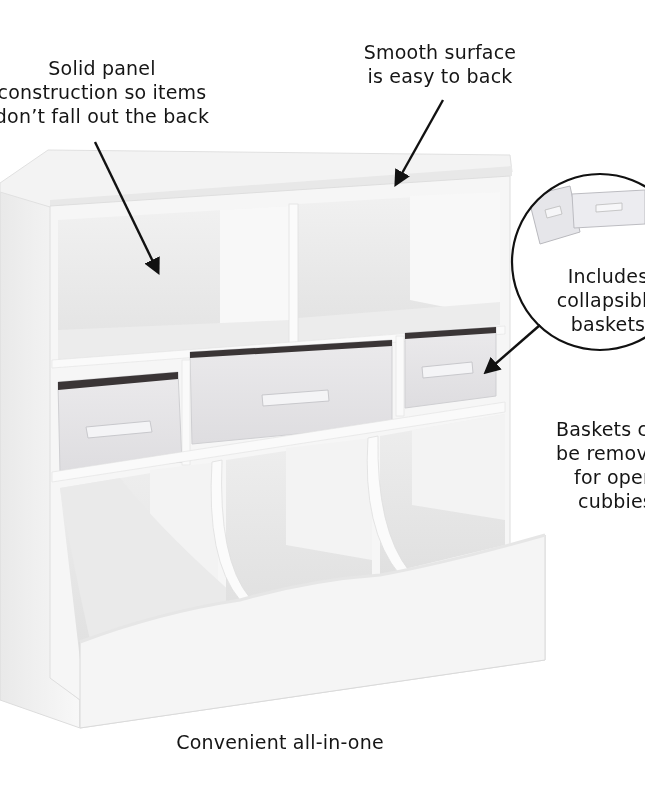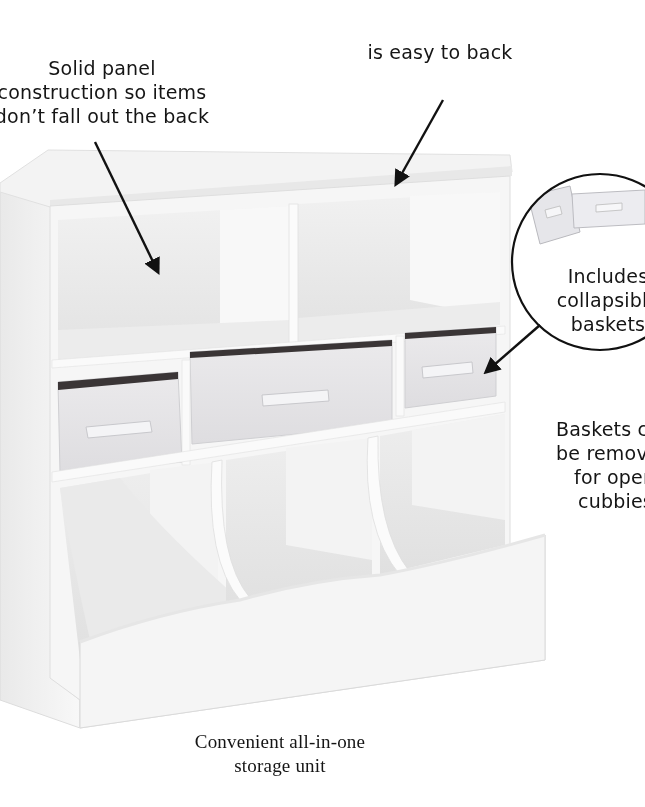--- a/index.html
+++ b/index.html
@@ -118,32 +118,32 @@
   <line x1="540" y1="325" x2="486" y2="372" stroke="#111" stroke-width="2.4" marker-end="url(#arrowHead)"></line>
 </svg>
 
 <div class="callout" style="left:-28px; top:56px; width:260px;">
   <span>Solid panel</span>
   <span>construction so items</span>
   <span>don’t fall out the back</span>
 </div>
 
 <div class="callout" style="left:335px; top:40px; width:210px;">
+  <span>Smooth surface</span>
   <span>is easy to back</span>
 </div>
 
 <div class="callout" style="left:548px; top:264px; width:120px;">
   <span>Includes</span>
   <span>collapsible</span>
   <span>baskets</span>
 </div>
 
 <div class="callout" style="left:556px; top:417px; width:130px; text-align:left;">
   <span>Baskets can</span>
   <span style="padding-left:0px;">be removed</span>
   <span style="padding-left:18px;">for open</span>
   <span style="padding-left:22px;">cubbies</span>
 </div>
 
-<div class="callout" style="left:150px; top:730px; width:260px;font-family:Liberation Serif, serif;">
+<div class="callout" style="left:150px; top:730px; width:260px;">
   <span>Convenient all-in-one</span>
-  <span>storage unit</span>
 </div>
 
 </body></html>

